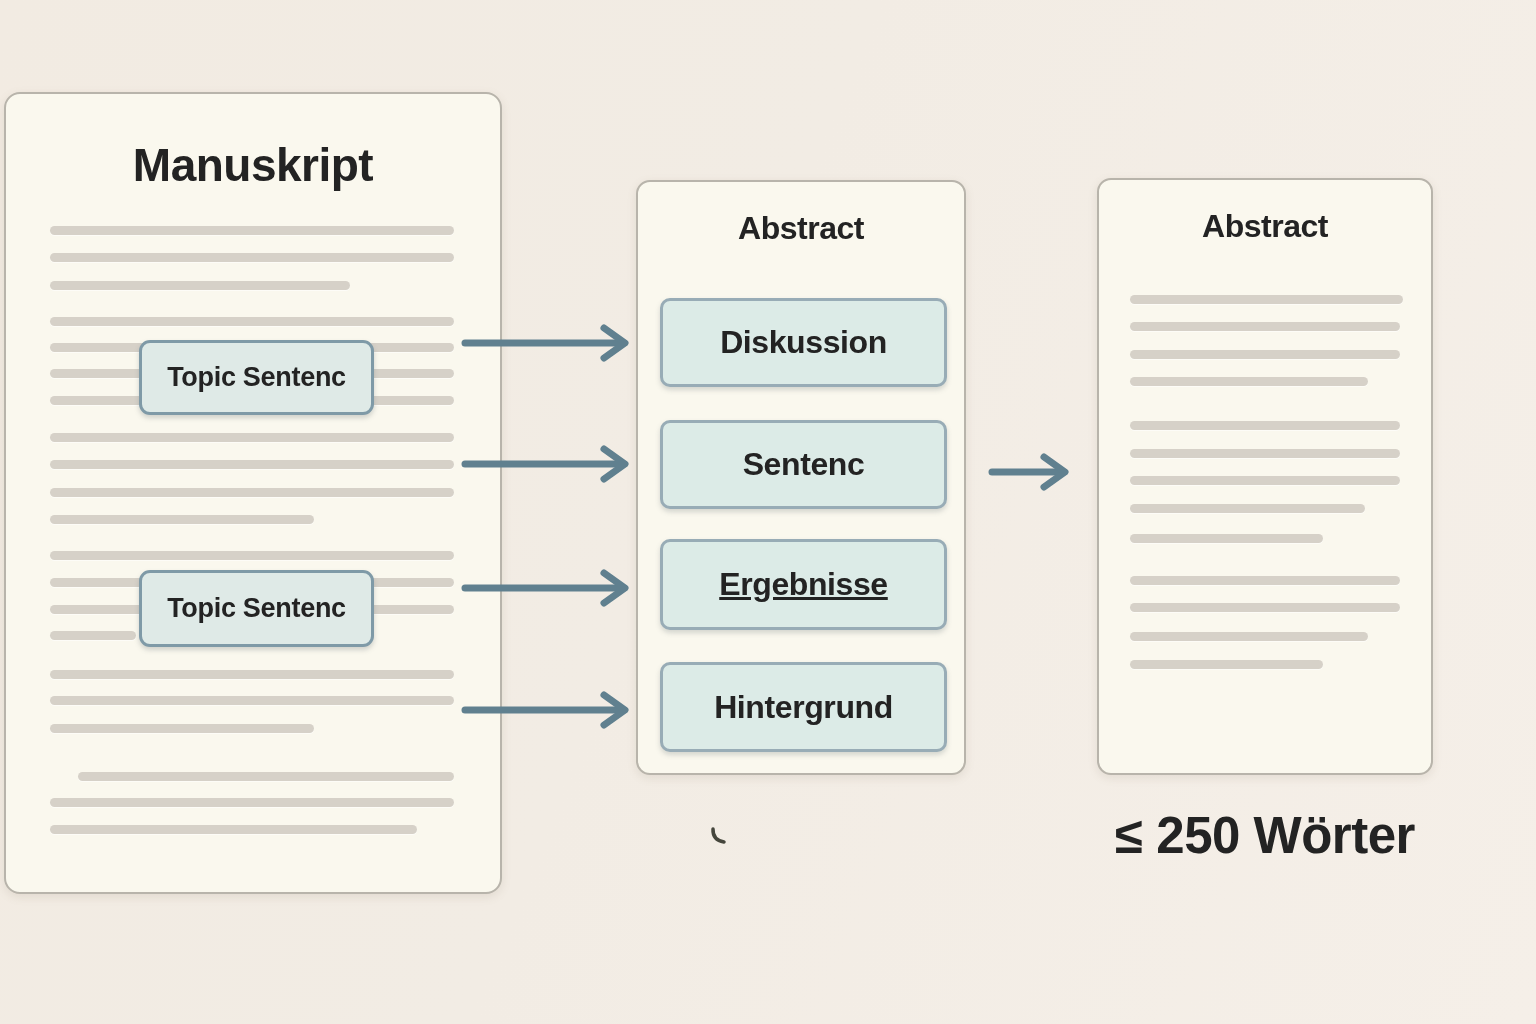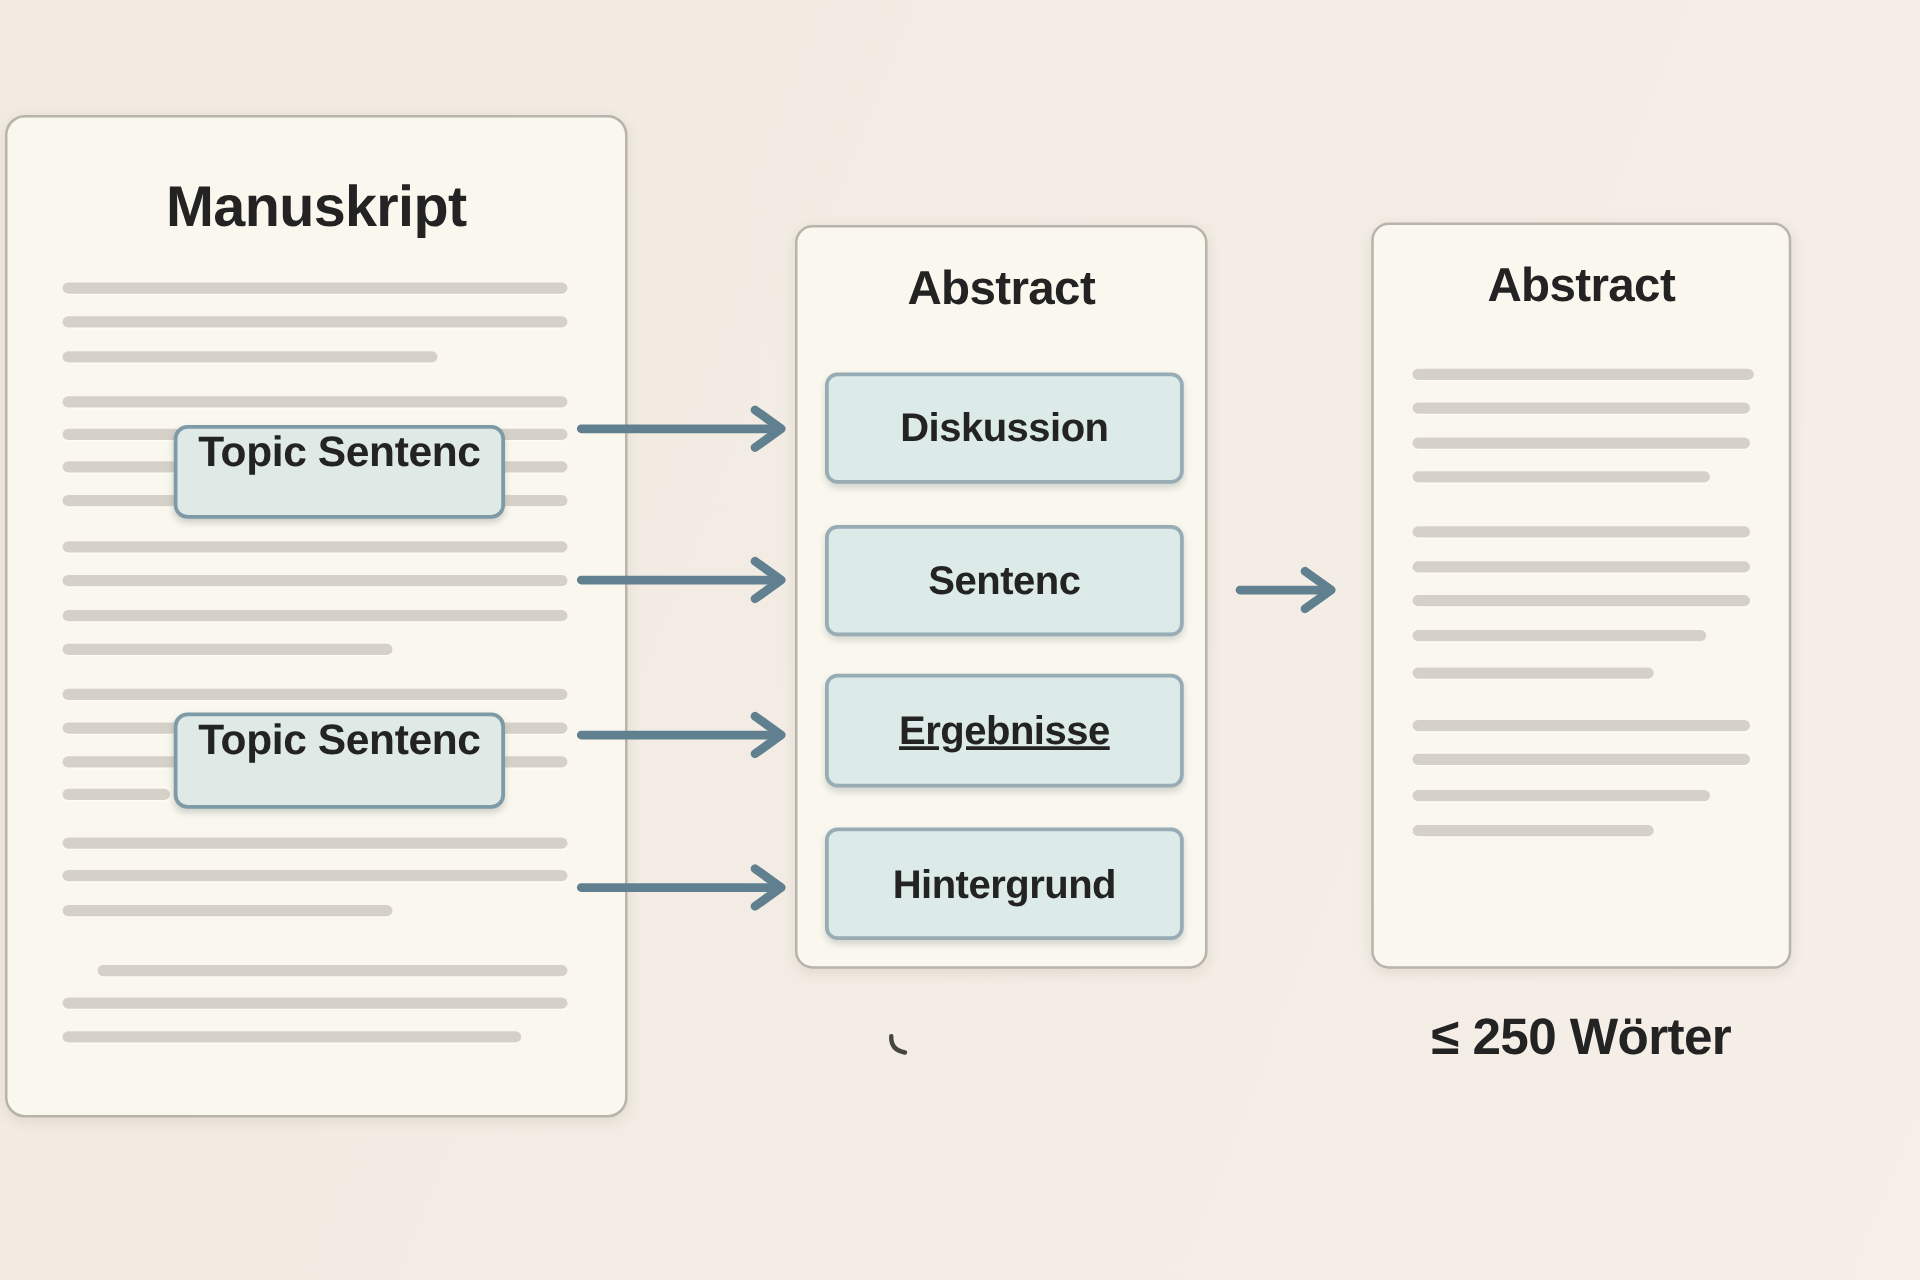--- a/index.html
+++ b/index.html
@@ -28,43 +28,43 @@
 
   .panel h1, .panel h2 {
     margin: 0;
     text-align: center;
     color: var(--text);
     font-weight: 700;
     letter-spacing: -0.5px;
   }
   .panel.manuscript h1 { padding-top: 44px; font-size: 46px; }
   .panel.outline h2,
-  .panel.final h2      { padding-top: 28px; font-size: 38px; }
+  .panel.final h2      { padding-top: 28px; font-size: 32px; }
 
   .skeleton-line {
     position: absolute;
     height: 9px;
     border-radius: 5px;
     background: var(--line);
     box-shadow: 0 1px 0 rgba(255,255,255,0.55);
   }
 
   .topic-tag {
     position: absolute;
     left: 133px;
-    width: 265px;
+    width: 235px;
     box-sizing: border-box;
     background: var(--tag_bg);
     border: 3px solid var(--tag_border);
     border-radius: 11px;
     box-shadow: 0 3px 5px rgba(100, 110, 115, 0.28);
     display: flex;
-    align-items: flex-start;
+    align-items: center;
     justify-content: center;
-    font-size: 34px;
+    font-size: 27px;
     font-weight: 700;
     color: var(--text);
     letter-spacing: -0.3px;
   }
   .topic-tag.tag-1 { top: 246px; height: 75px; }
   .topic-tag.tag-2 { top: 476px; height: 77px; }
 
   .section-box {
     position: absolute;
     left: 22px;
@@ -86,21 +86,21 @@
   .section-box.sec-1 { top: 238px; height: 89px; }
   .section-box.sec-2 { top: 357px; height: 91px; text-decoration: underline; }
   .section-box.sec-3 { top: 480px; height: 90px; }
 
   .caption {
     position: absolute;
     left: 1097px;
     top: 806px;
     width: 336px;
     text-align: center;
-    font-size: 41px;
+    font-size: 51px;
     font-weight: 600;
     color: var(--text);
     letter-spacing: -0.5px;
   }
 
   .overlay {
     position: absolute;
     left: 0; top: 0;
     width: 1536px;
     height: 1024px;

